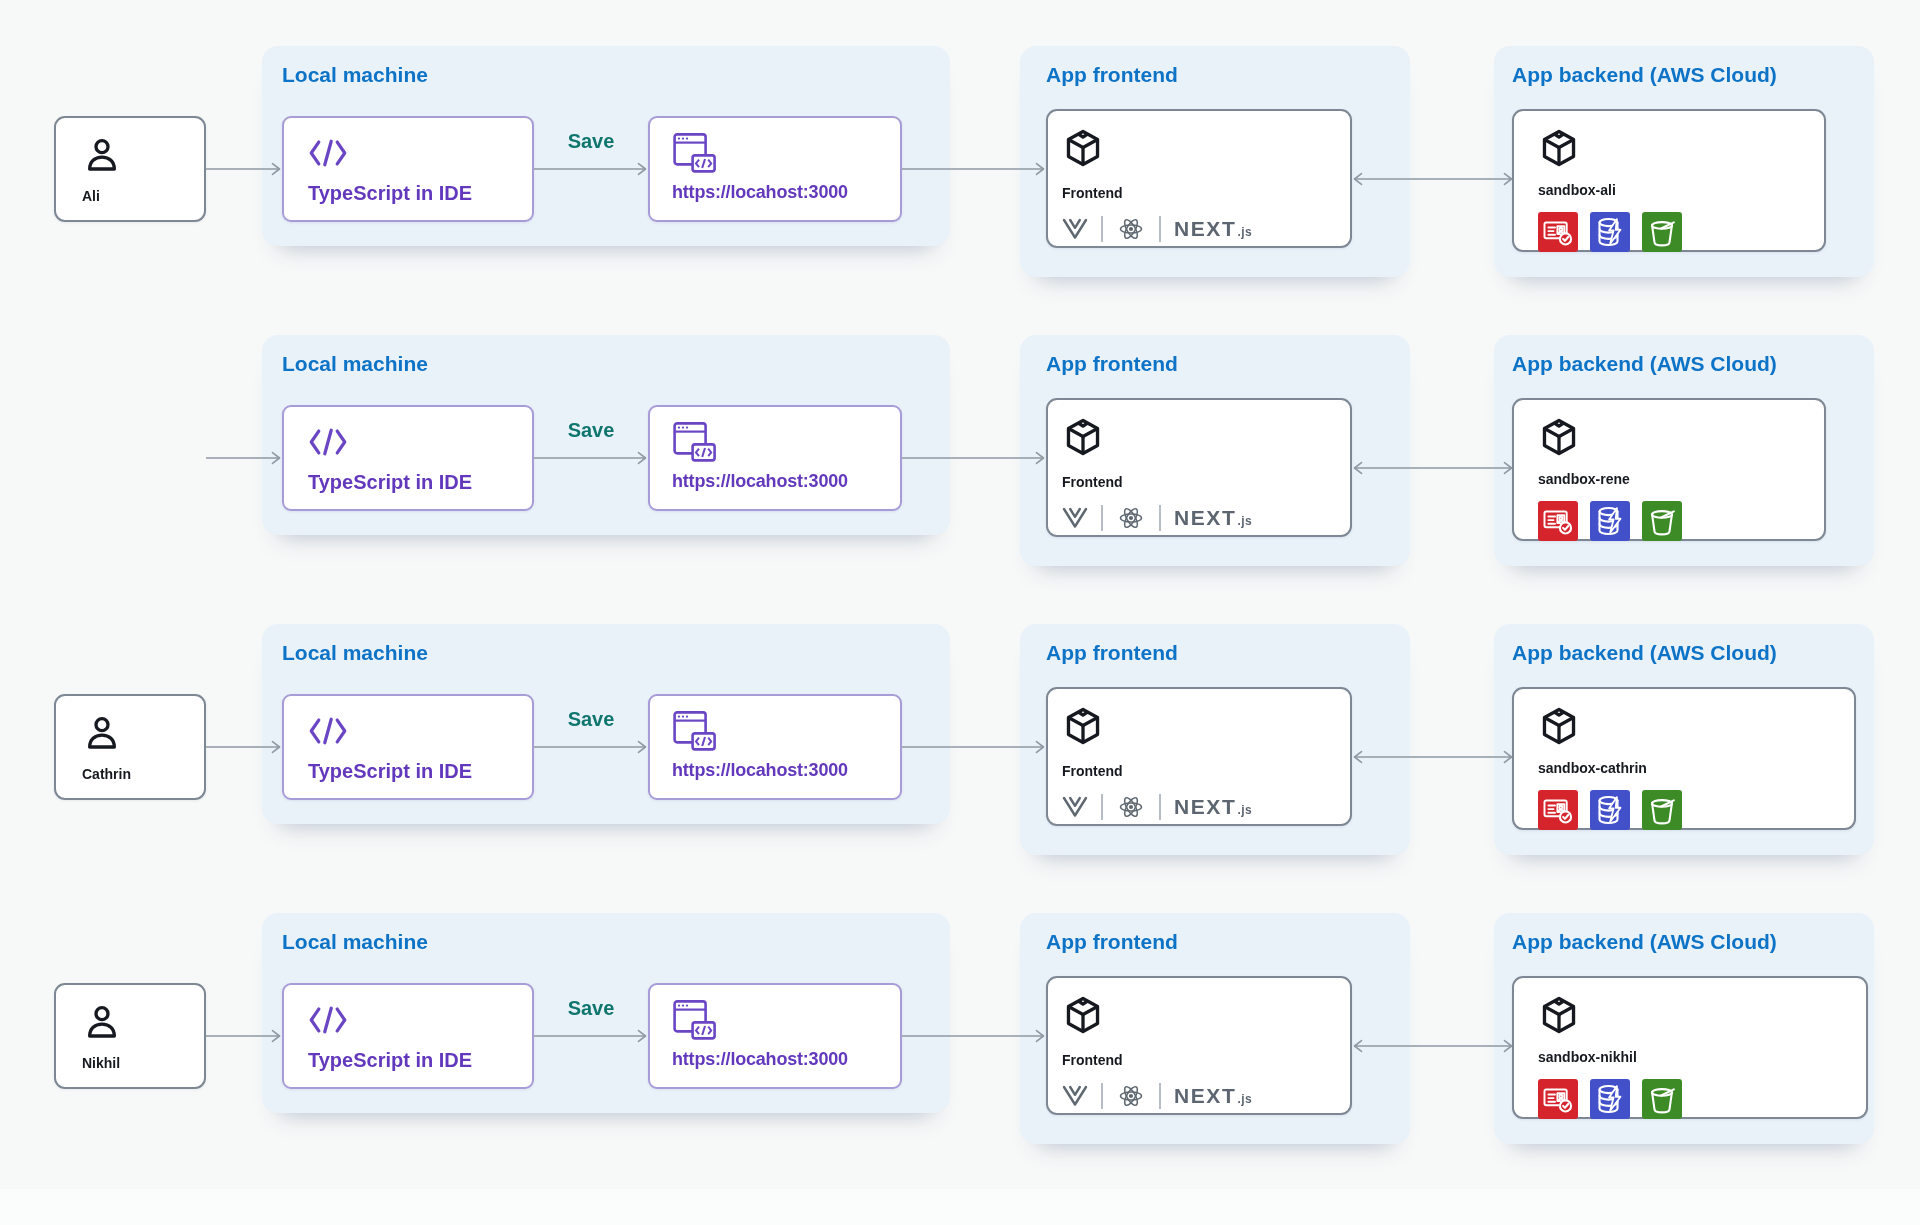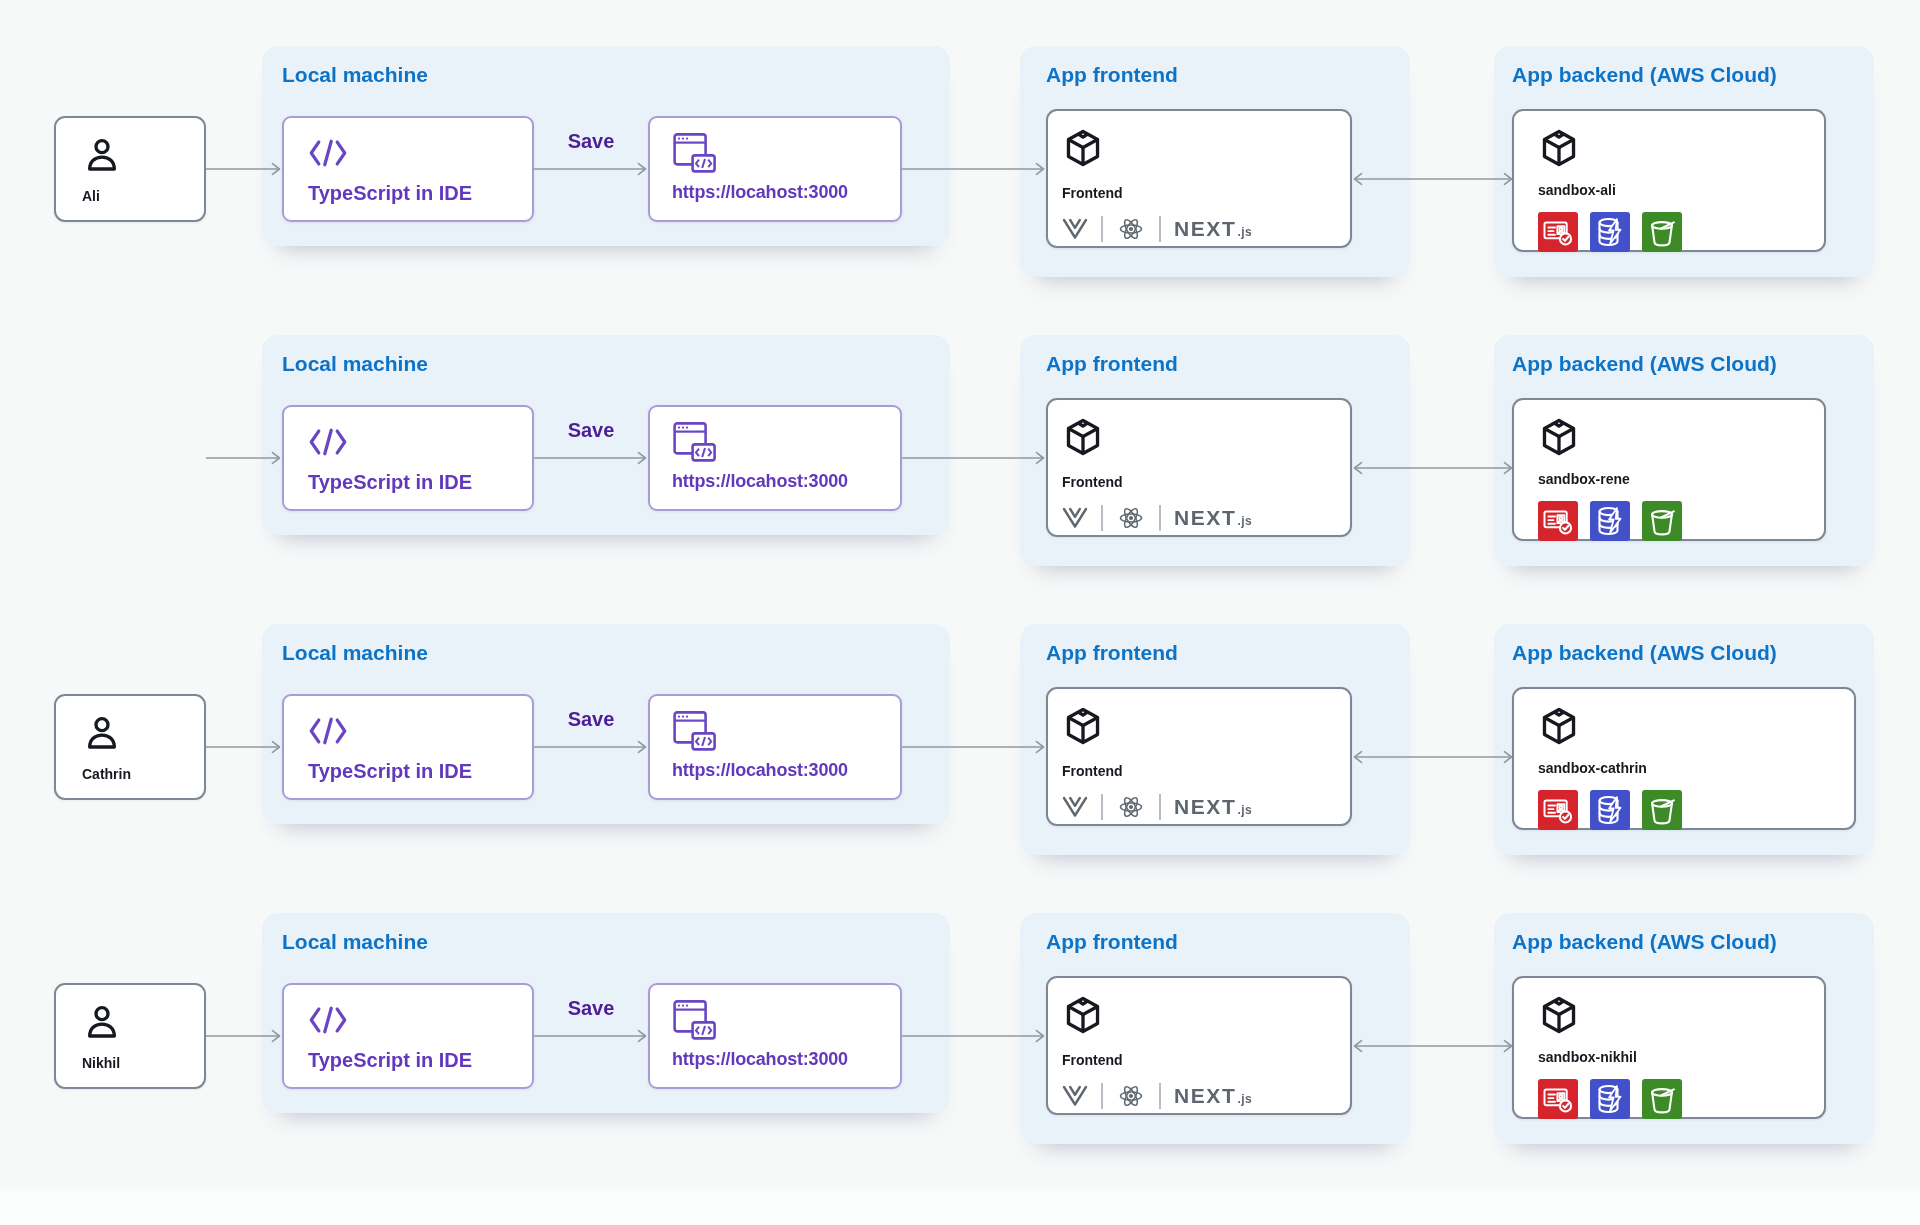--- a/index.html
+++ b/index.html
@@ -24,21 +24,21 @@
   .person-card .card-title{margin-top:8px;}
 
   .ts-card{padding:20px 12px 0 24px;}
   .purple-text{font-size:20px;font-weight:700;color:#6238bd;line-height:24px;white-space:nowrap;}
   .ts-card .purple-text{margin-top:13px;}
   .purple-icon{color:#6a46c5;}
 
   .url-card{padding:13px 0 0 22px;}
   .url-card .purple-text{margin-top:3px;font-size:18px;letter-spacing:-0.2px;}
 
-  .save-label{position:absolute;font-size:20px;font-weight:700;color:#4c1d95;text-align:center;}
+  .save-label{position:absolute;font-size:20px;font-weight:700;color:#0f766e;text-align:center;}
 
   .front-card{padding:16px 0 0 14px;}
   .back-card{padding:16px 0 0 24px;}
   .cube{color:#16191f;}
   .front-card .card-title{margin-top:11px;}
   .back-card .card-title{margin-top:8px;}
 
   .logo-row{display:flex;align-items:center;margin-top:9px;gap:13px;color:#5f6870;}
   .logo-sep{width:2px;height:26px;background:#b7bdc4;}
   .next-wordmark{font-size:21px;font-weight:700;letter-spacing:1.6px;color:#5d6670;white-space:nowrap;}
@@ -491,21 +491,21 @@
         <div class="next-wordmark"><span>NEXT</span><span class="next-js">.js</span></div>
       </div>
     </div>
 
     <svg class="arrow" style="left:1348px;top:125px" width="162" height="16" viewBox="0 0 162 16">
       <path d="M3 8 H159"></path>
         <path d="M9.5 2.6 L2.5 8 L9.5 13.4"></path>
         <path d="M152.5 2.6 L159.5 8 L152.5 13.4"></path>
     </svg>
 
-    <div class="card gray-card back-card" style="left:1508px;top:63px;width:314px;height:143px">
+    <div class="card gray-card back-card" style="left:1508px;top:63px;width:356px;height:143px">
       <svg class="cube" width="42" height="42">
           <use href="#i-cube"></use>
         </svg>
       <div class="card-title">sandbox-nikhil</div>
       <div class="aws-row">
         <span class="aws-chip aws-red">
             <svg width="36" height="36">
               <use href="#i-aws-card"></use>
             </svg>
           </span>

